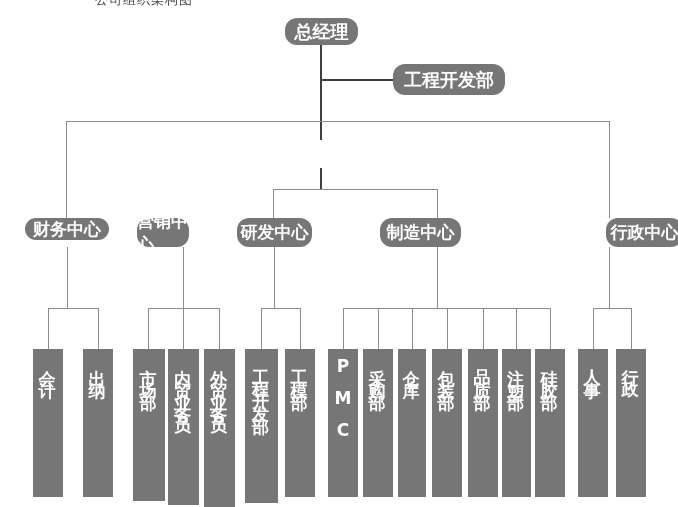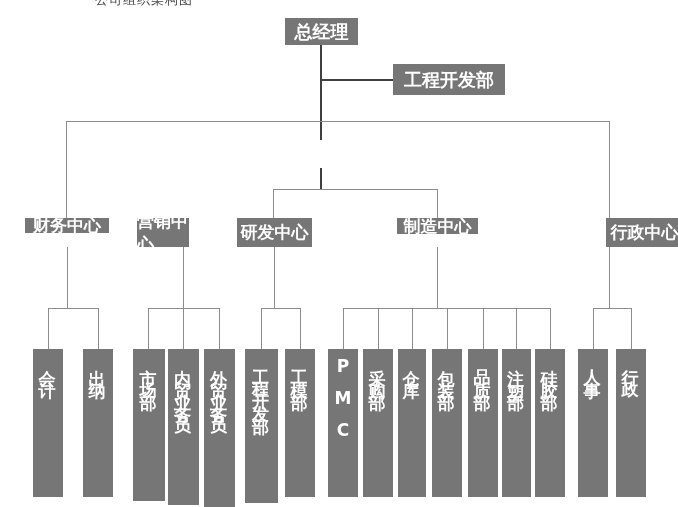--- a/index.html
+++ b/index.html
@@ -20,21 +20,21 @@
   .box{
     position:absolute;
     background:var(--node-fill,#767676);
     color:var(--node-text,#fff);
     font-weight:600;
     display:flex;
     align-items:center;
     justify-content:center;
     box-sizing:border-box;
   }
-  .hbox{font-size:17px;}
+  .hbox{font-size:17px;border-radius:12px;}
   .hbox.big{font-size:18px;}
   .vbox{
     align-items:flex-start;
     padding-top:7px;
   }
   .vbox span{
     writing-mode:vertical-rl;
     text-orientation:upright;
     font-size:17px;
     letter-spacing:12px;
@@ -92,24 +92,24 @@
   <div class="ln" style="left:550px;top:308px;width:1px;height:41px;"></div>
 
   <div class="ln" style="left:609px;top:247px;width:1px;height:61px;"></div>
   <div class="ln" style="left:593px;top:308px;width:38px;height:1px;"></div>
   <div class="ln" style="left:593px;top:308px;width:1px;height:41px;"></div>
   <div class="ln" style="left:631px;top:308px;width:1px;height:41px;"></div>
 
   <div class="box hbox big" style="left:285px;top:18px;width:73px;height:27px;">总经理</div>
   <div class="box hbox big" style="left:393px;top:64px;width:112px;height:31px;">工程开发部</div>
 
-  <div class="box hbox" style="left:25px;top:218px;width:84px;height:15px;">财务中心</div>
+  <div class="box hbox" style="left:25px;top:218px;width:84px;height:22px;">财务中心</div>
   <div class="box hbox" style="left:137px;top:218px;width:52px;height:29px;">营销中心</div>
   <div class="box hbox" style="left:237px;top:218px;width:75px;height:29px;text-align:center;">研发中心</div>
-  <div class="box hbox" style="left:397px;top:218px;width:81px;height:16px;">制造中心</div>
+  <div class="box hbox" style="left:380px;top:218px;width:81px;height:29px;">制造中心</div>
   <div class="box hbox" style="left:570px;top:218px;width:77px;height:29px;margin-left:36px;">行政中心</div>
 
   <div class="box vbox" style="left:33px;top:349px;width:30px;height:148px;">
       <span>会计</span>
     </div>
   <div class="box vbox" style="left:83px;top:349px;width:30px;height:148px;">
       <span>出纳</span>
     </div>
 
   <div class="box vbox" style="left:133px;top:349px;width:32px;height:152px;">

